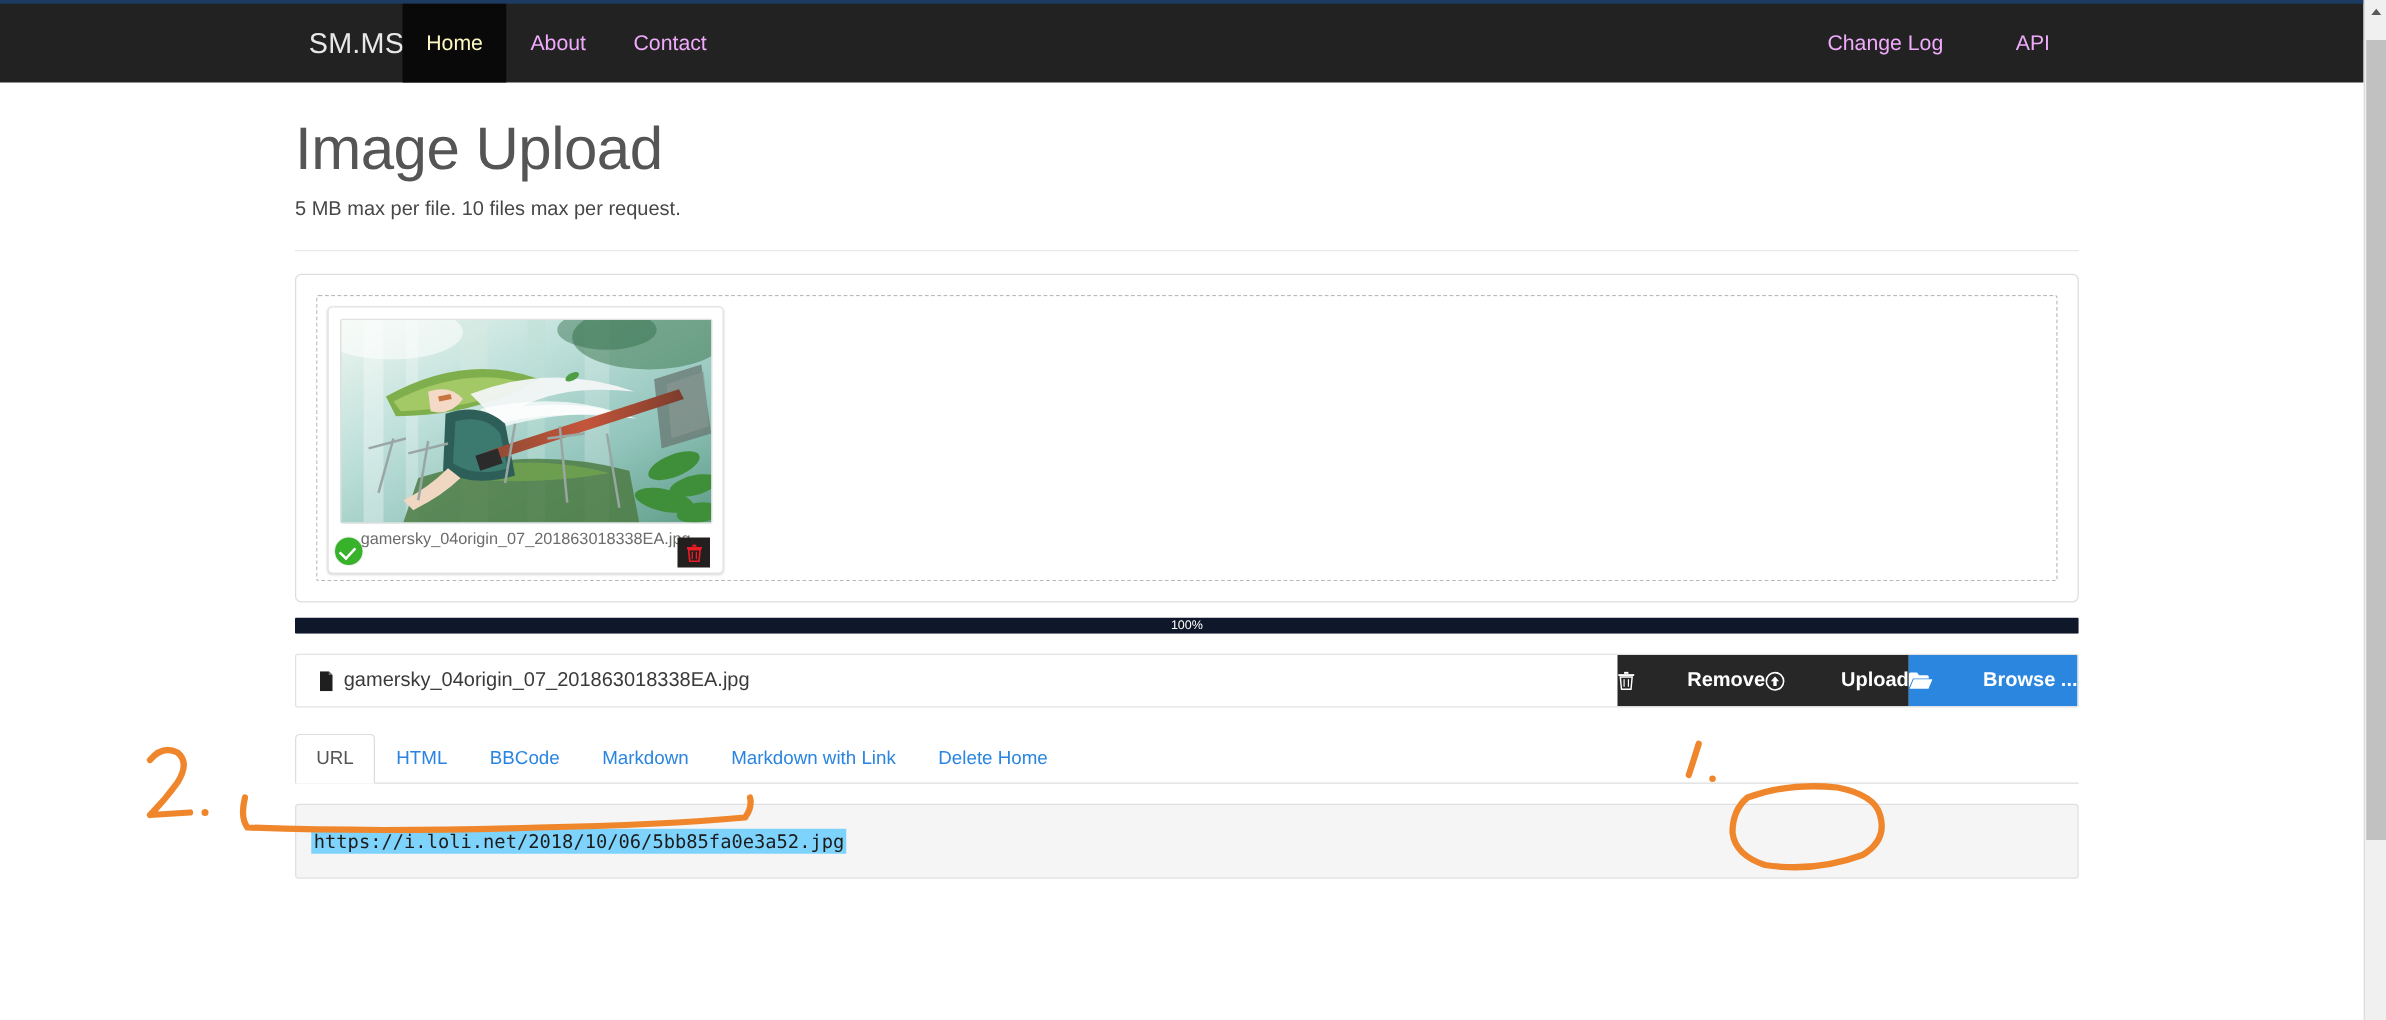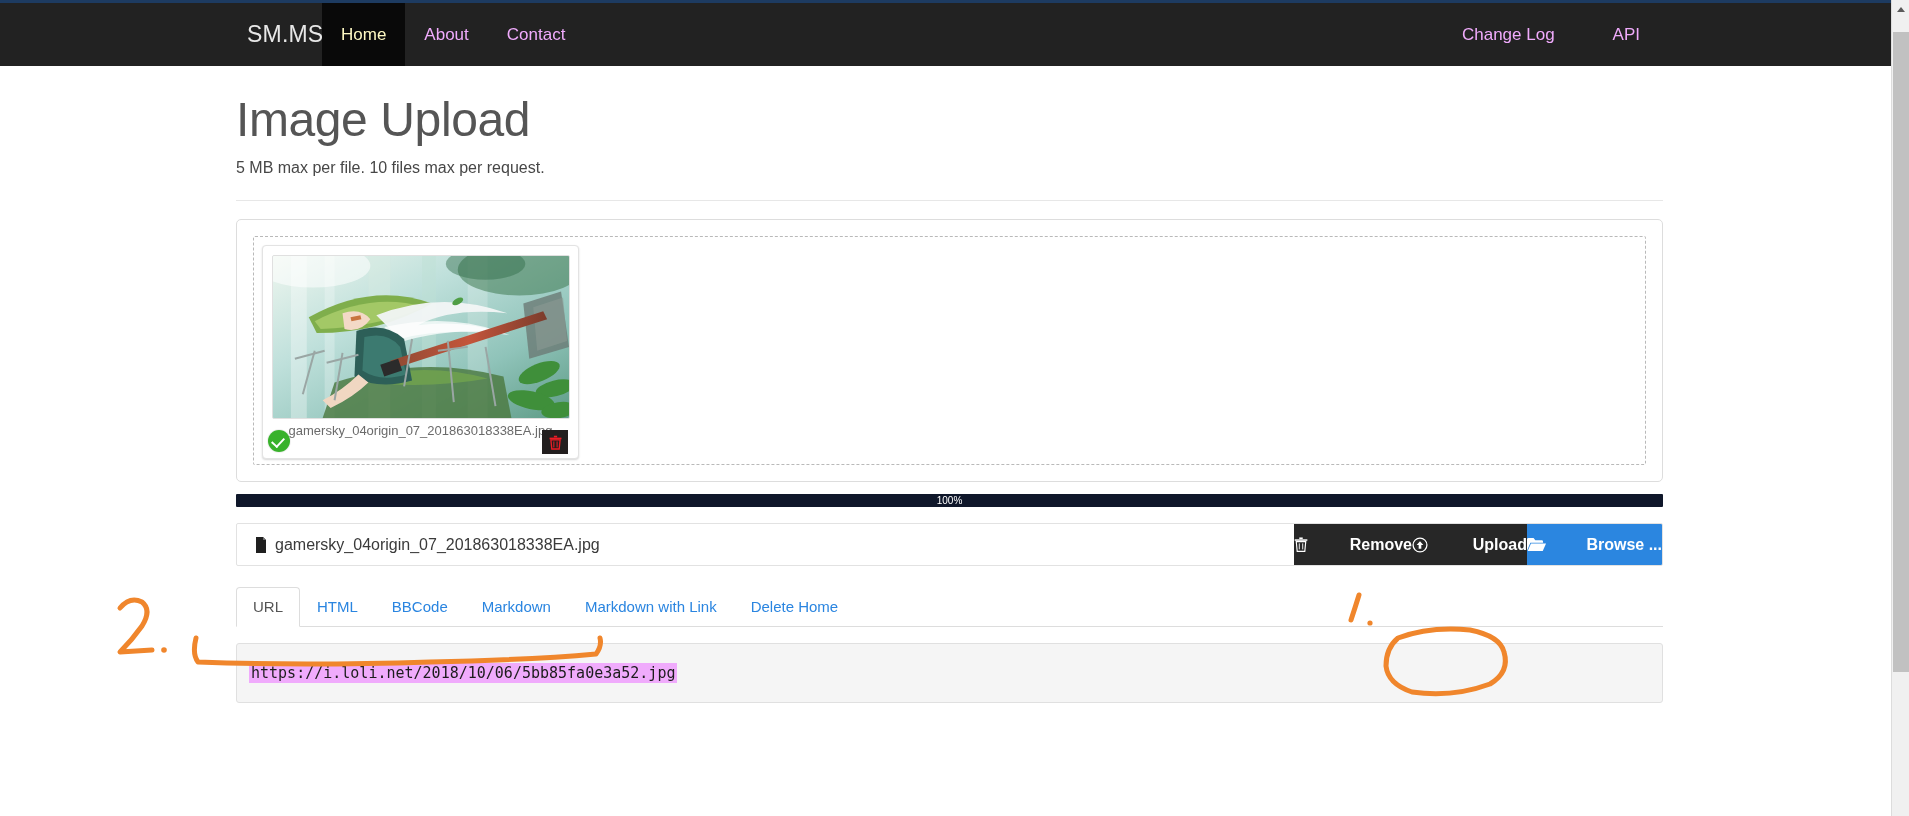--- a/index.html
+++ b/index.html
@@ -272,21 +272,21 @@
     border: 1px solid #e0e0e0;
     border-radius: 3px;
     display: flex;
     align-items: center;
     padding-left: 12px;
   }
   .result-url {
     font-family: "DejaVu Sans Mono", monospace;
     font-size: 15px;
     color: #1c1c1c;
-    background: #f0abfc;
+    background: #7dd3fc;
     padding: 1px 2px;
     white-space: nowrap;
   }
 
   
   #annotations {
     position: absolute;
     left: 0; top: 0;
     width: 1909px; height: 816px;
     pointer-events: none;

